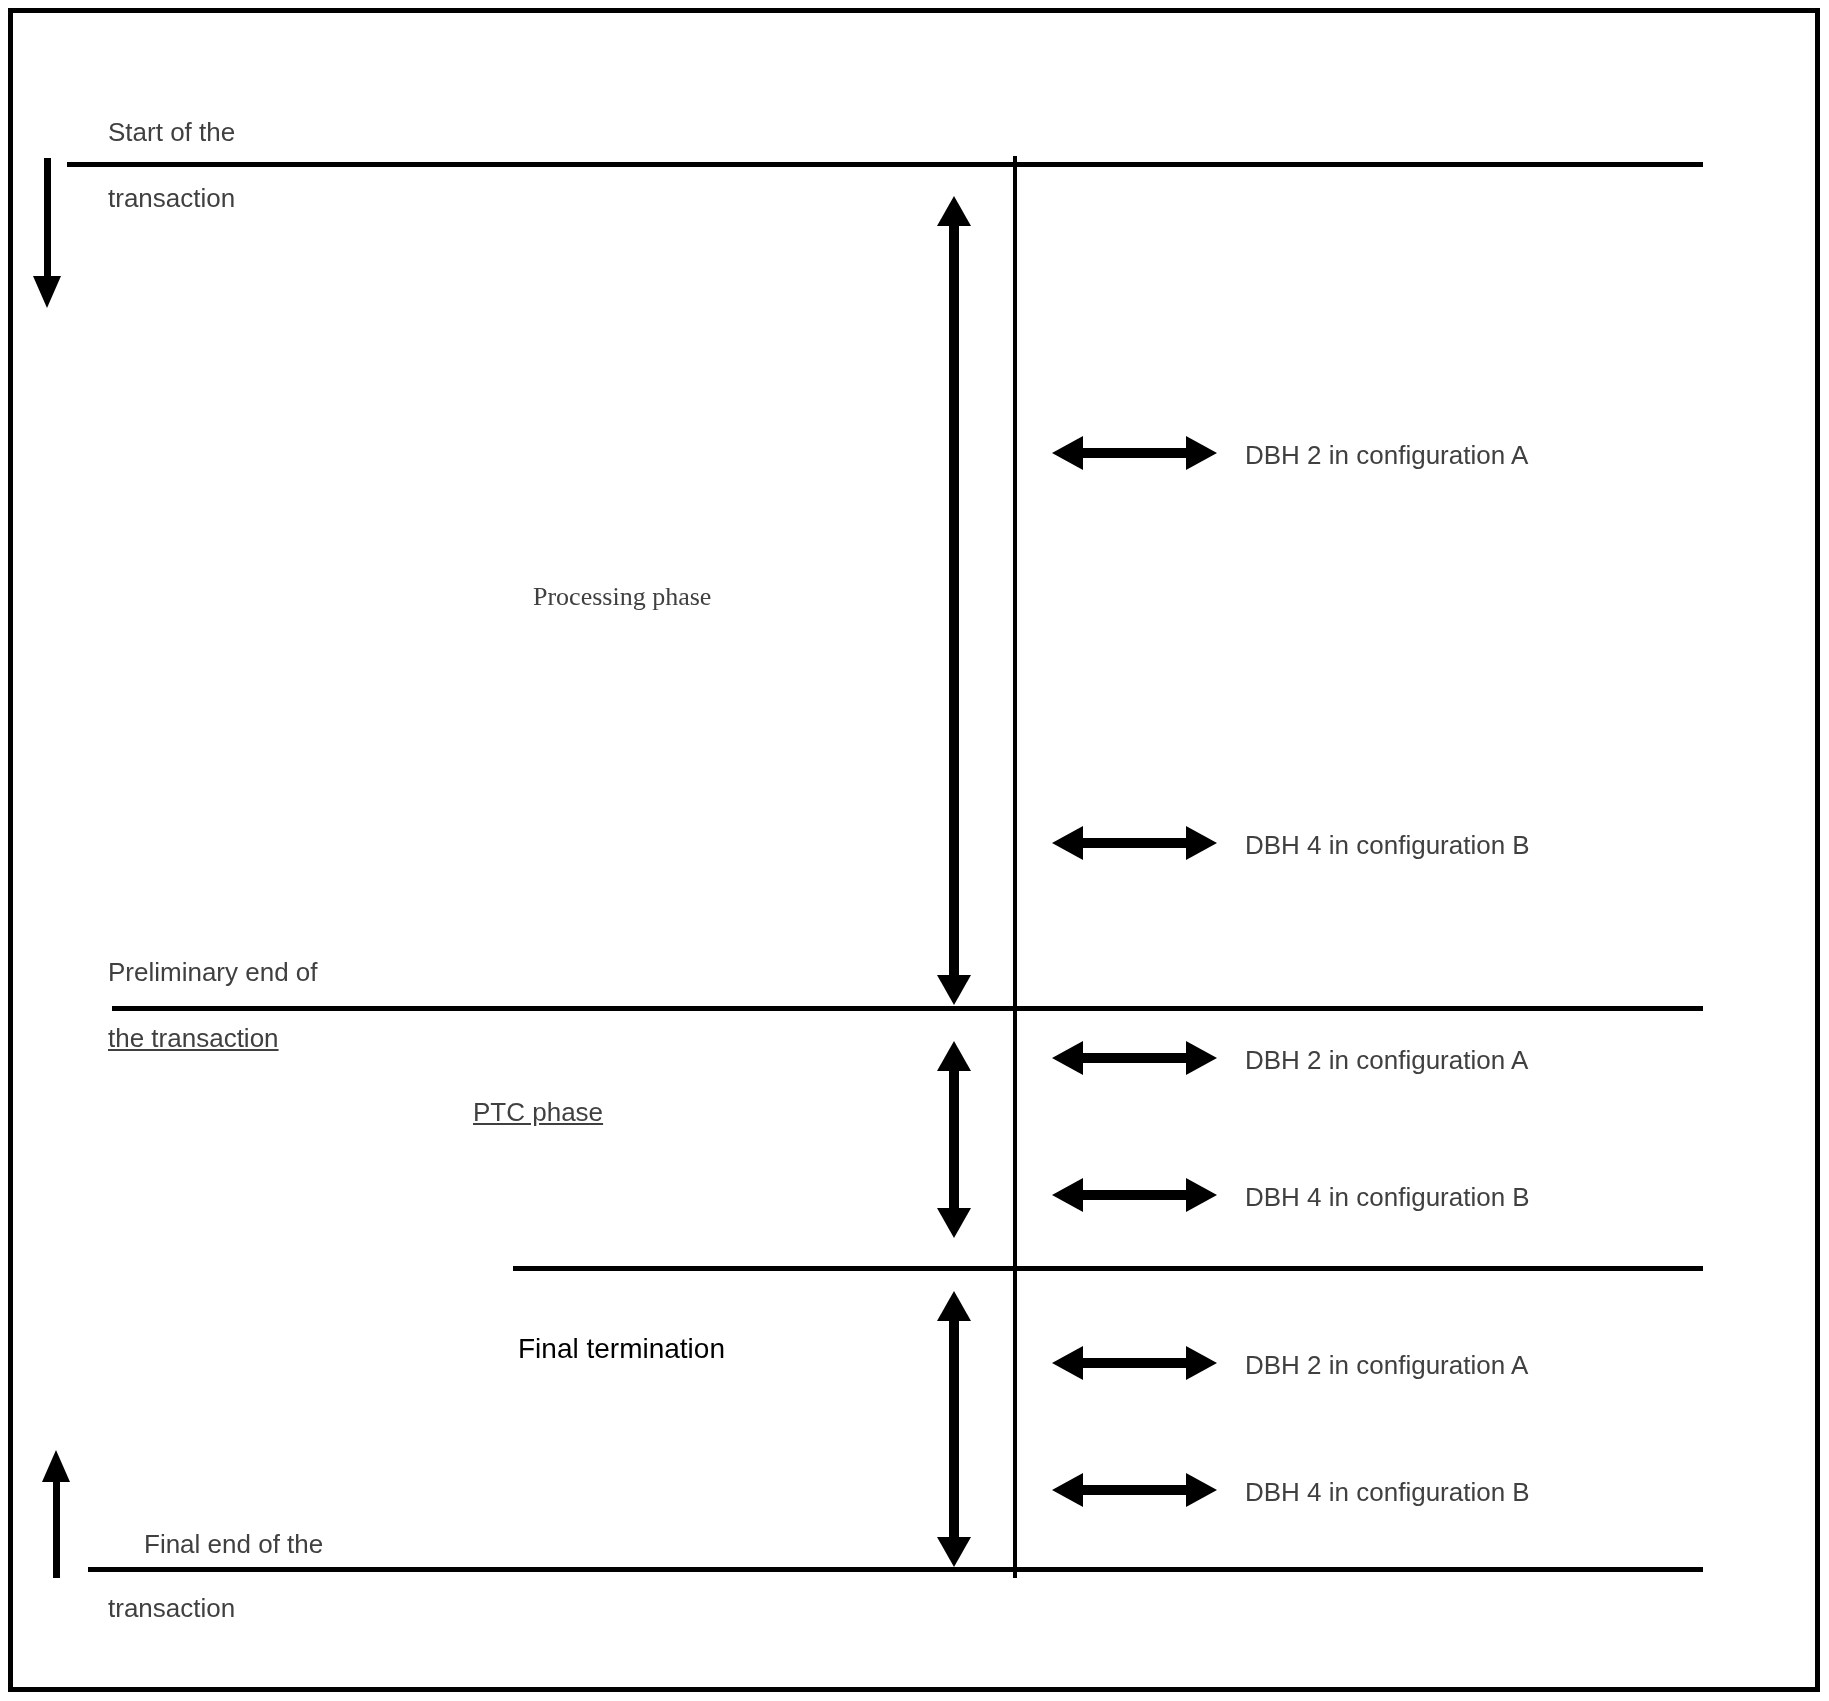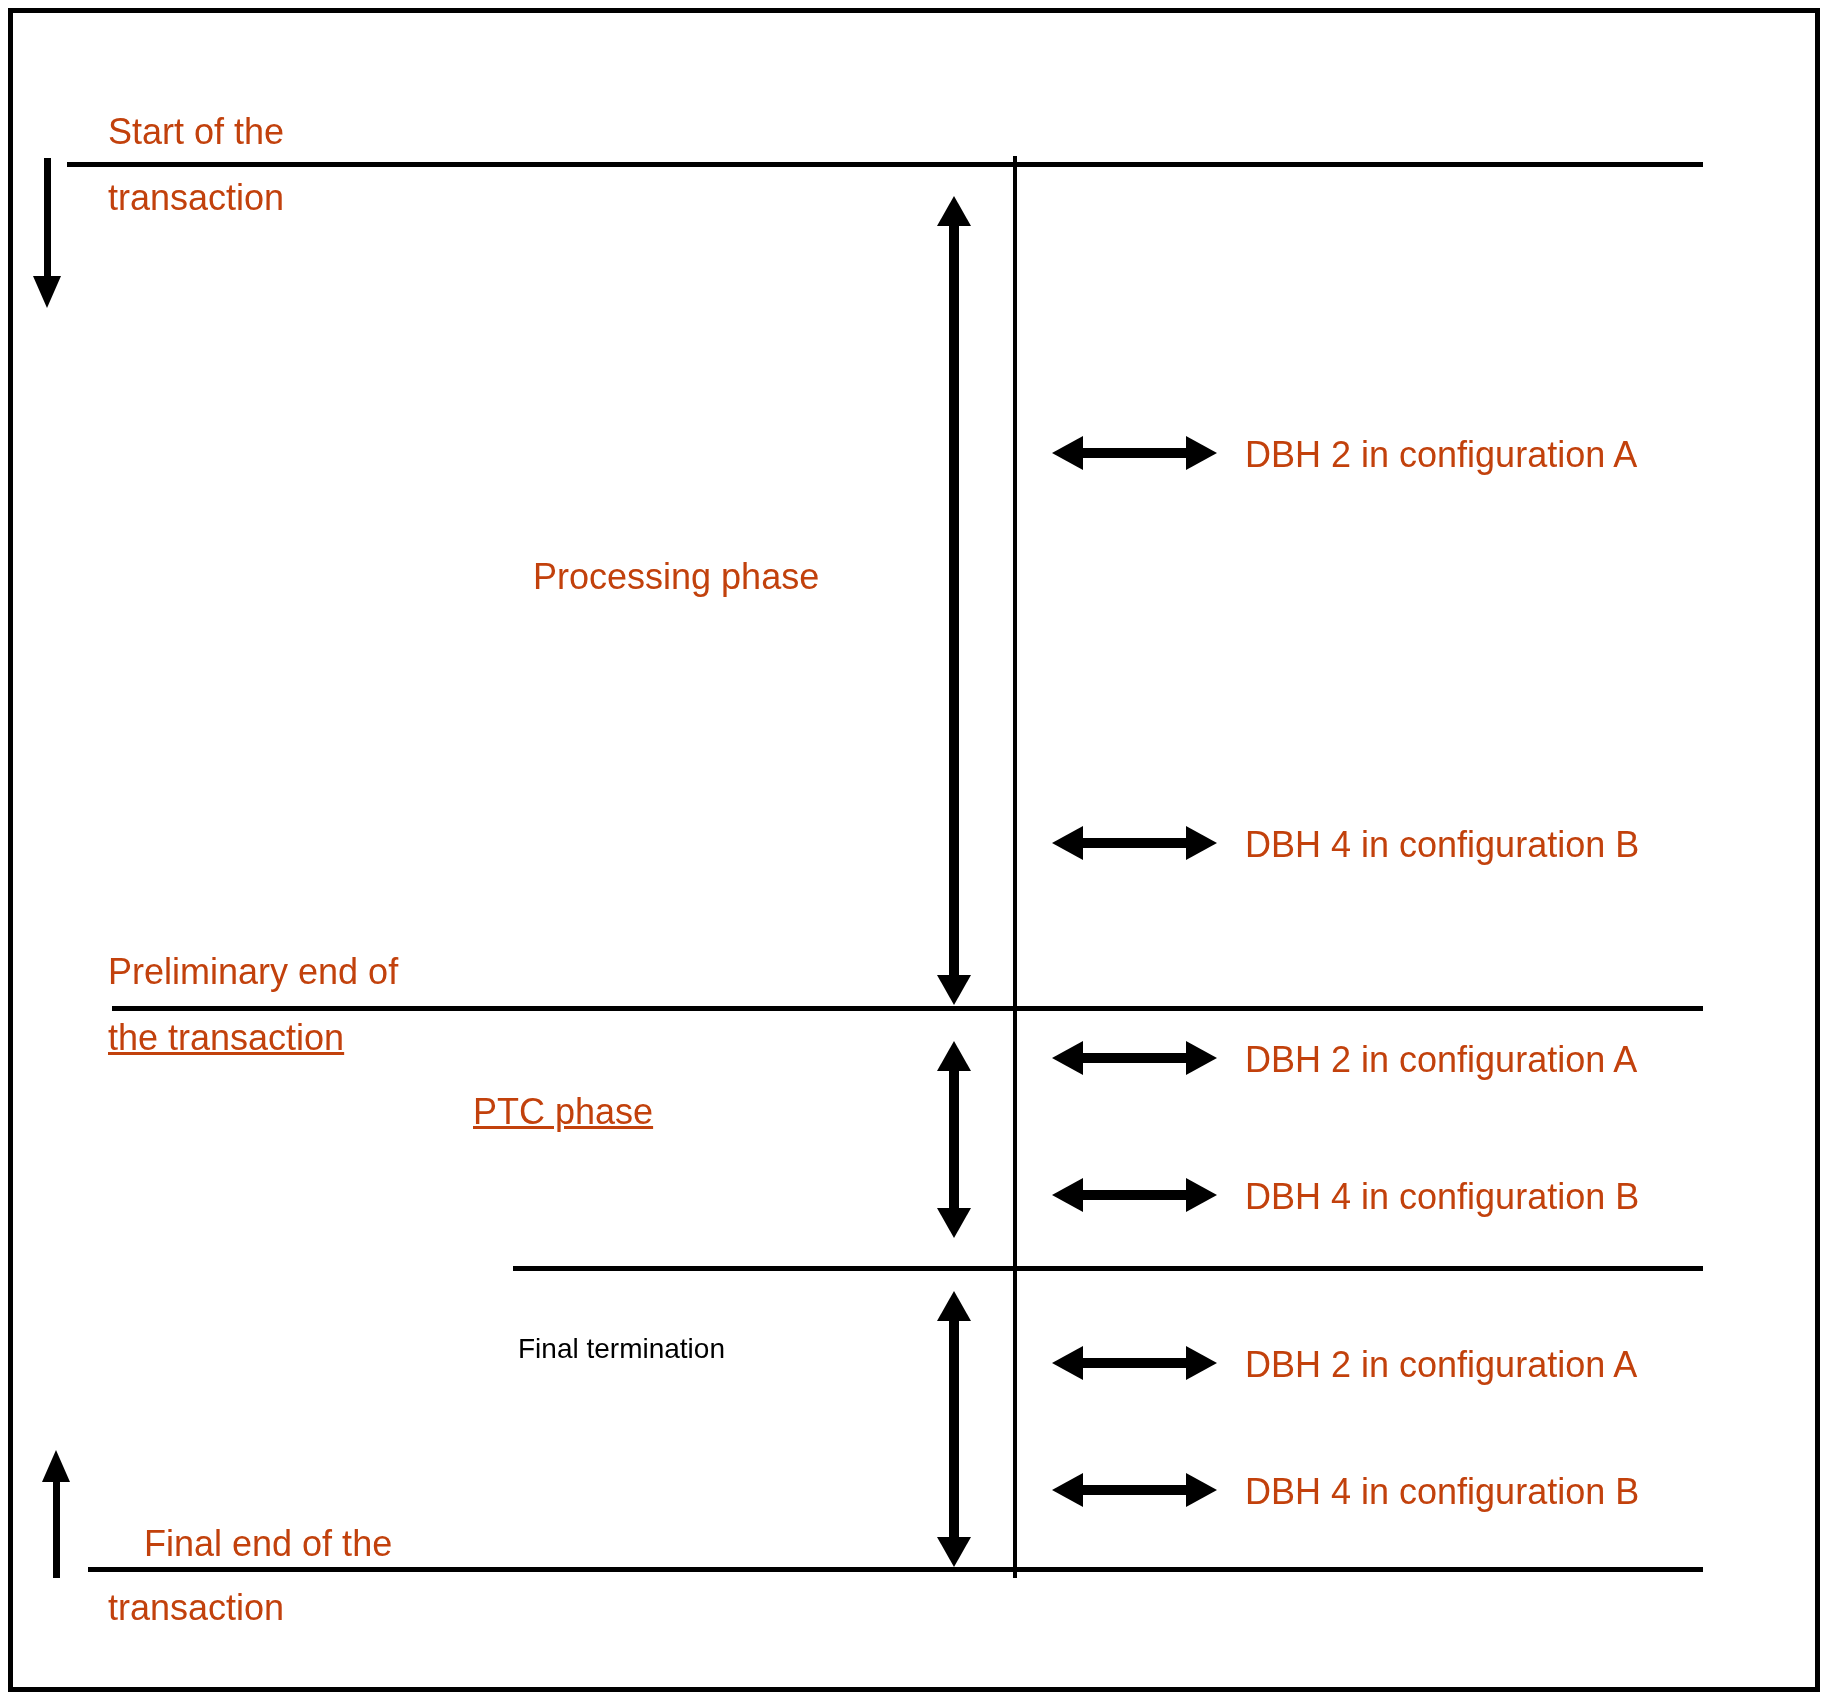--- a/index.html
+++ b/index.html
@@ -23,24 +23,24 @@
     height: 5px;
     background: #000000;
   }
   .vline {
     position: absolute;
     width: 4px;
     background: #000000;
   }
   .lbl {
     position: absolute;
-    font-size: 36px;
+    font-size: 26px;
     line-height: 40px;
     white-space: nowrap;
-    color: #c2410c;
+    color: #404040;
   }
   .lbl2 {
     position: absolute;
     font-size: 28px;
     line-height: 47px;
     white-space: nowrap;
     color: #000000;
   }
   .arrow { position: absolute; }
   svg { display: block; }
@@ -137,21 +137,21 @@
     </svg>
   </div>
 
   <div class="lbl" style="left:108px; top:112px;">Start of the</div>
   <div class="lbl" style="left:108px; top:178px;">transaction</div>
   <div class="lbl" style="left:108px; top:952px;text-align:right;">Preliminary end of</div>
   <div class="lbl" style="left:108px; top:1018px;text-decoration:underline;">the transaction</div>
   <div class="lbl" style="left:108px; top:1524px;margin-left:36px;">Final end of the</div>
   <div class="lbl" style="left:108px; top:1588px;">transaction</div>
 
-  <div class="lbl" style="left:533px; top:557px;">Processing phase</div>
+  <div class="lbl" style="left:533px; top:577px;font-family:Liberation Serif, serif;">Processing phase</div>
   <div class="lbl" style="left:473px; top:1092px;text-decoration:underline;">PTC phase</div>
   <div class="lbl2" style="left:518px; top:1325px;">
     <div>Final termination</div>
   </div>
 
   <div class="lbl" style="left:1245px; top:435px;">DBH 2 in configuration A</div>
   <div class="lbl" style="left:1245px; top:825px;">DBH 4 in configuration B</div>
   <div class="lbl" style="left:1245px; top:1040px;">DBH 2 in configuration A</div>
   <div class="lbl" style="left:1245px; top:1177px;">DBH 4 in configuration B</div>
   <div class="lbl" style="left:1245px; top:1345px;">DBH 2 in configuration A</div>

